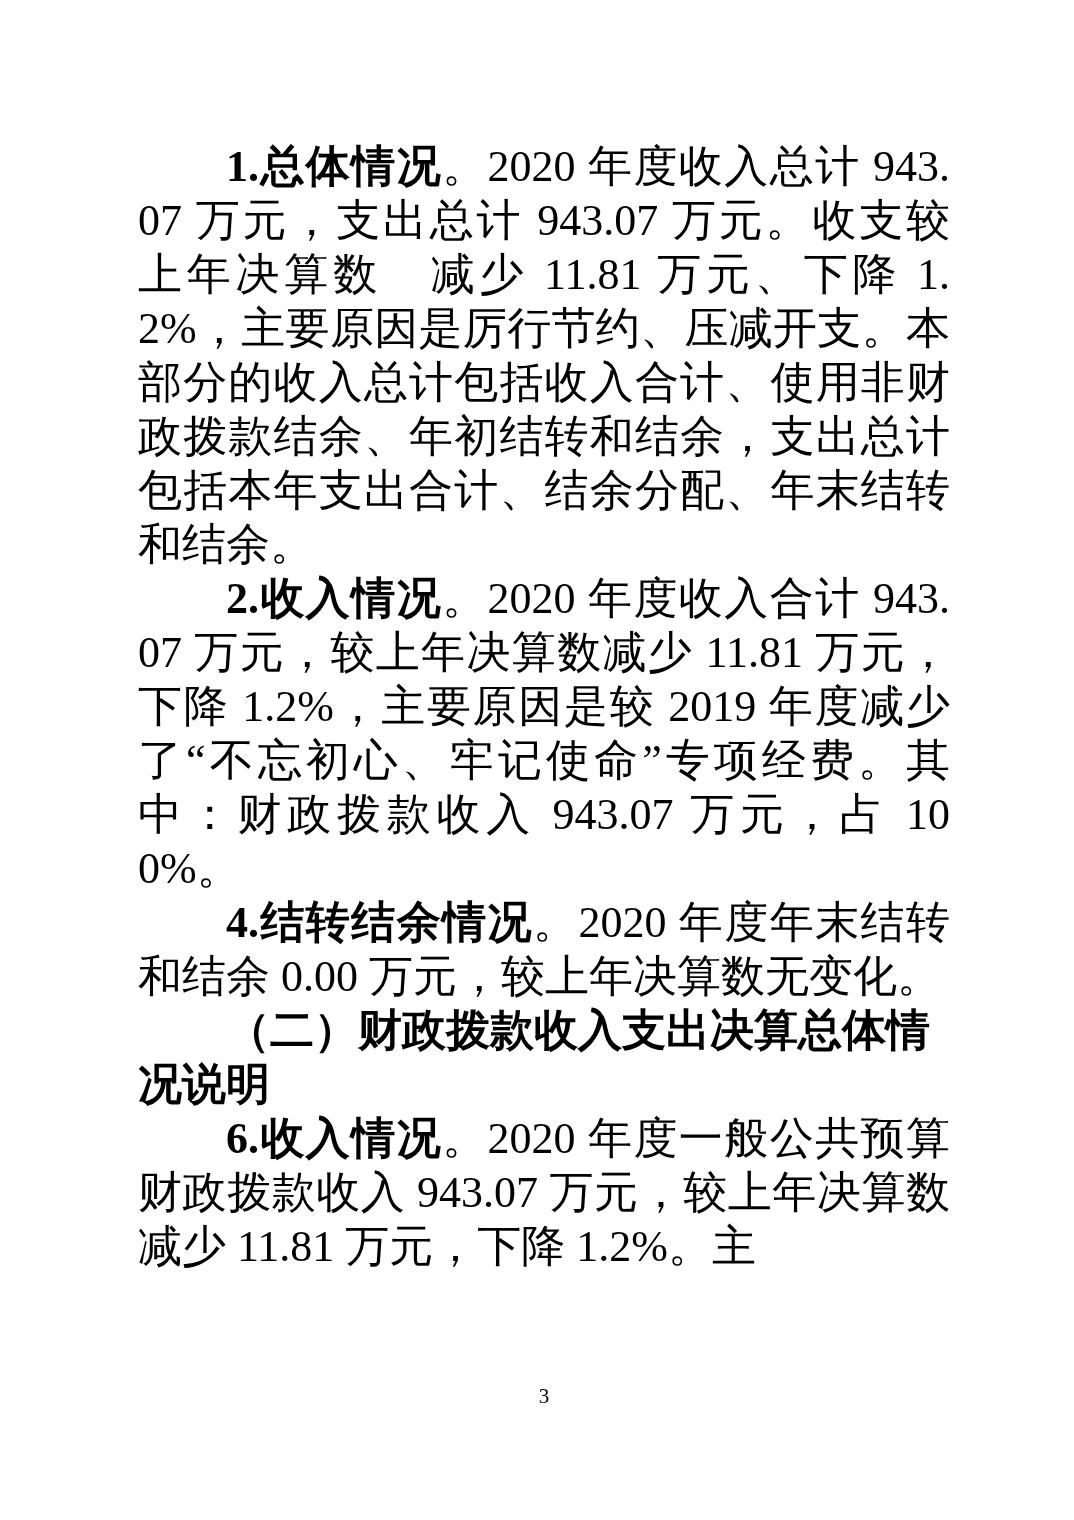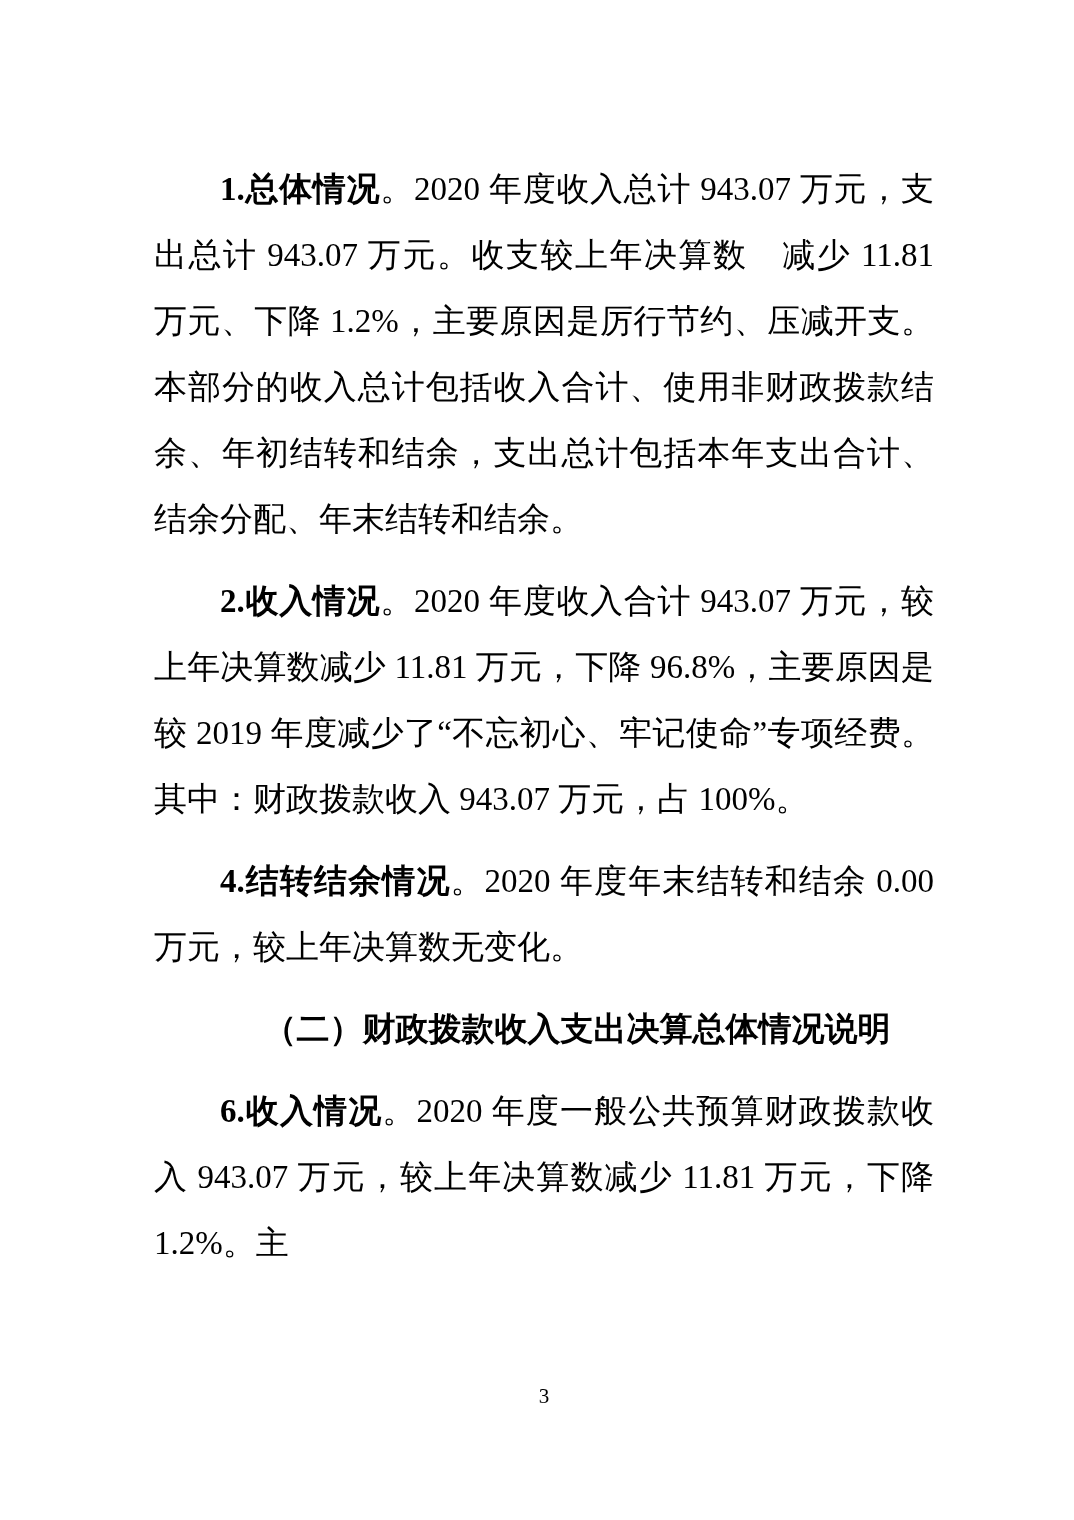--- a/index.html
+++ b/index.html
@@ -16,53 +16,53 @@
     font-family: "Liberation Serif", "DejaVu Serif", serif;
     color: #000000;
   }
   .content {
     position: absolute;
     top: 140px;
     left: 138px;
     width: 812px;
   }
   .para {
-    margin: 16px;
-    font-size: 33px;
-    line-height: 66px;
+    margin: 0;
+    font-size: 44px;
+    line-height: 54px;
     text-align: justify;
     text-indent: 2em;
     word-break: break-all;
   }
   .para .lead {
     font-weight: bold;
   }
   .para.heading {
     font-weight: bold;
-    text-align: center;
+    text-align: left;
   }
   .page-number {
     position: absolute;
     top: 1383px;
     left: 138px;
     width: 812px;
     text-align: center;
     font-size: 21px;
     line-height: 26px;
   }
 </style>
 </head>
 <body>
 
 <div class="page">
   <div class="content">
 
     <p class="para"><strong class="lead">1.总体情况</strong><span>。2020 年度收入总计 943.07 万元，支出总计 943.07 万元。收支较上年决算数　减少 11.81 万元、下降 1.2%，主要原因是厉行节约、压减开支。本部分的收入总计包括收入合计、使用非财政拨款结余、年初结转和结余，支出总计包括本年支出合计、结余分配、年末结转和结余。</span></p>
 
-    <p class="para"><strong class="lead">2.收入情况</strong><span>。2020 年度收入合计 943.07 万元，较上年决算数减少 11.81 万元，下降 96.8%，主要原因是较 2019 年度减少了“不忘初心、牢记使命”专项经费。其中：财政拨款收入 943.07 万元，占 100%。</span></p>
+    <p class="para"><strong class="lead">2.收入情况</strong><span>。2020 年度收入合计 943.07 万元，较上年决算数减少 11.81 万元，下降 1.2%，主要原因是较 2019 年度减少了“不忘初心、牢记使命”专项经费。其中：财政拨款收入 943.07 万元，占 100%。</span></p>
 
 
     <p class="para"><strong class="lead">4.结转结余情况</strong><span>。2020 年度年末结转和结余 0.00 万元，较上年决算数无变化。</span></p>
 
     <p class="para heading">（二）财政拨款收入支出决算总体情况说明</p>
 
 
 
     <p class="para"><strong class="lead">6.收入情况</strong><span>。2020 年度一般公共预算财政拨款收入 943.07 万元，较上年决算数减少 11.81 万元，下降 1.2%。主</span></p>
 

